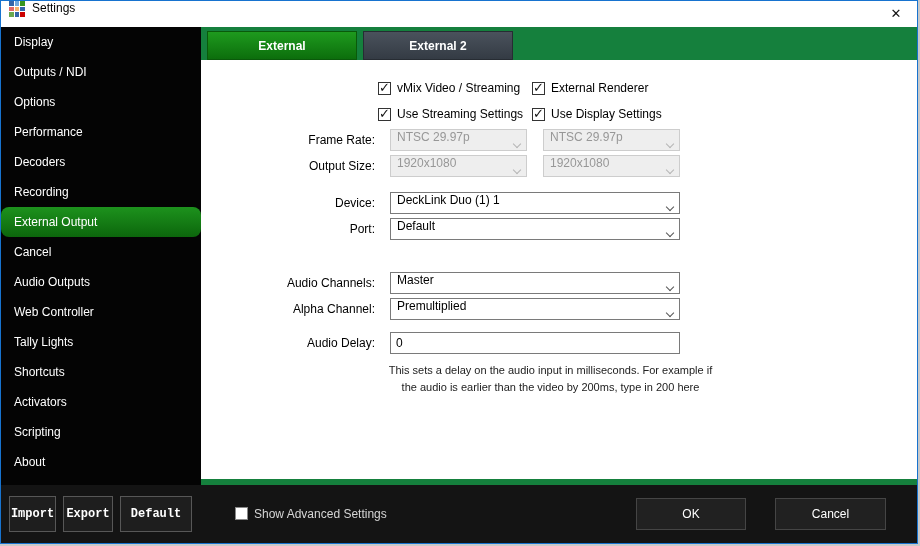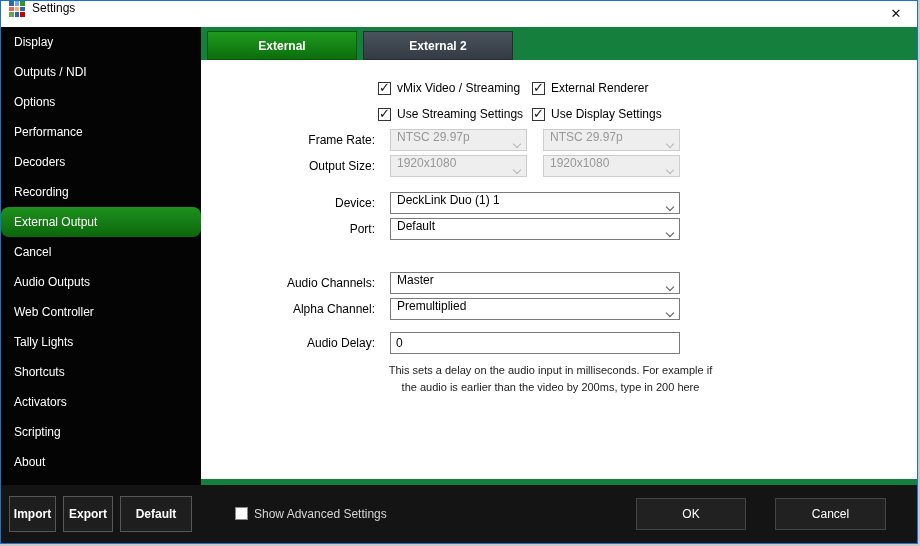--- a/index.html
+++ b/index.html
@@ -63,21 +63,21 @@
 
   .help { margin-left: 177px; margin-top: 6px; width: 345px; font-size: 11px; line-height: 1.5;
           color: #222; text-align: center; white-space: pre-line; }
 
   .spacer-11 { height: 11px; } .spacer-28 { height: 28px; } .spacer-8 { height: 8px; }
 
   
   .footer { flex: 0 0 58px; background: #141414; display: flex; align-items: center; }
   .footer-left { flex: 0 0 200px; display: flex; gap: 7px; padding-left: 8px; }
   .btn { height: 36px; background: #1e1e1e; border: 1px solid #575757; color: #fff;
-         font-family: Liberation Sans, sans-serif; font-size: 12px; font-weight: bold; cursor: default; }
+         font-family: Liberation Mono, monospace; font-size: 12px; font-weight: bold; cursor: default; }
   .btn-import { width: 47px; } .btn-export { width: 50px; } .btn-default { width: 72px; }
   .adv { display: flex; align-items: flex-start; margin-left: 34px; color: #d6d6d6; }
   .adv .cb { border-color: #888; }
   .footer-actions { margin-left: auto; display: flex; gap: 29px; margin-right: 31px; }
   .btn-ok, .btn-cancel { height: 32px; background: #212121; border: 1px solid #454545; color: #fff;
          font-family: inherit; font-size: 12px; font-weight: normal; cursor: default; }
   .btn-ok { width: 110px; } .btn-cancel { width: 111px; }
 </style>
 </head>
 <body>

